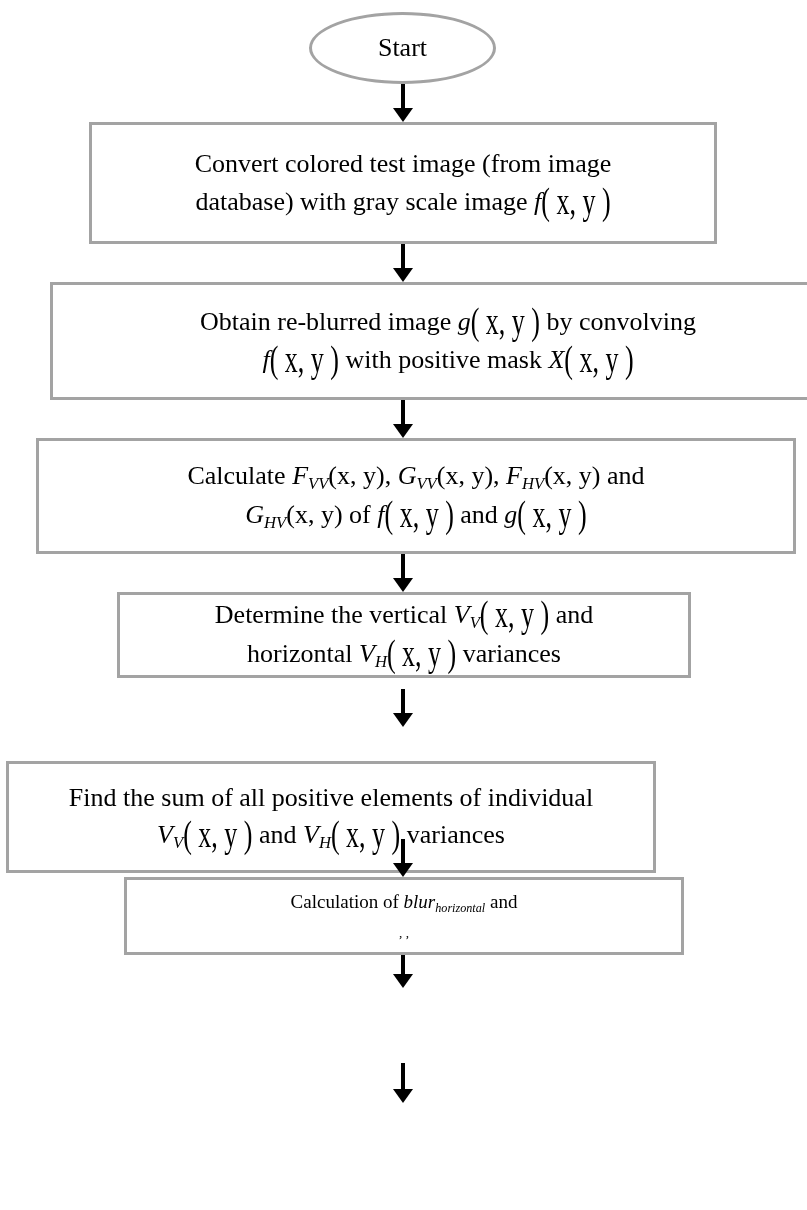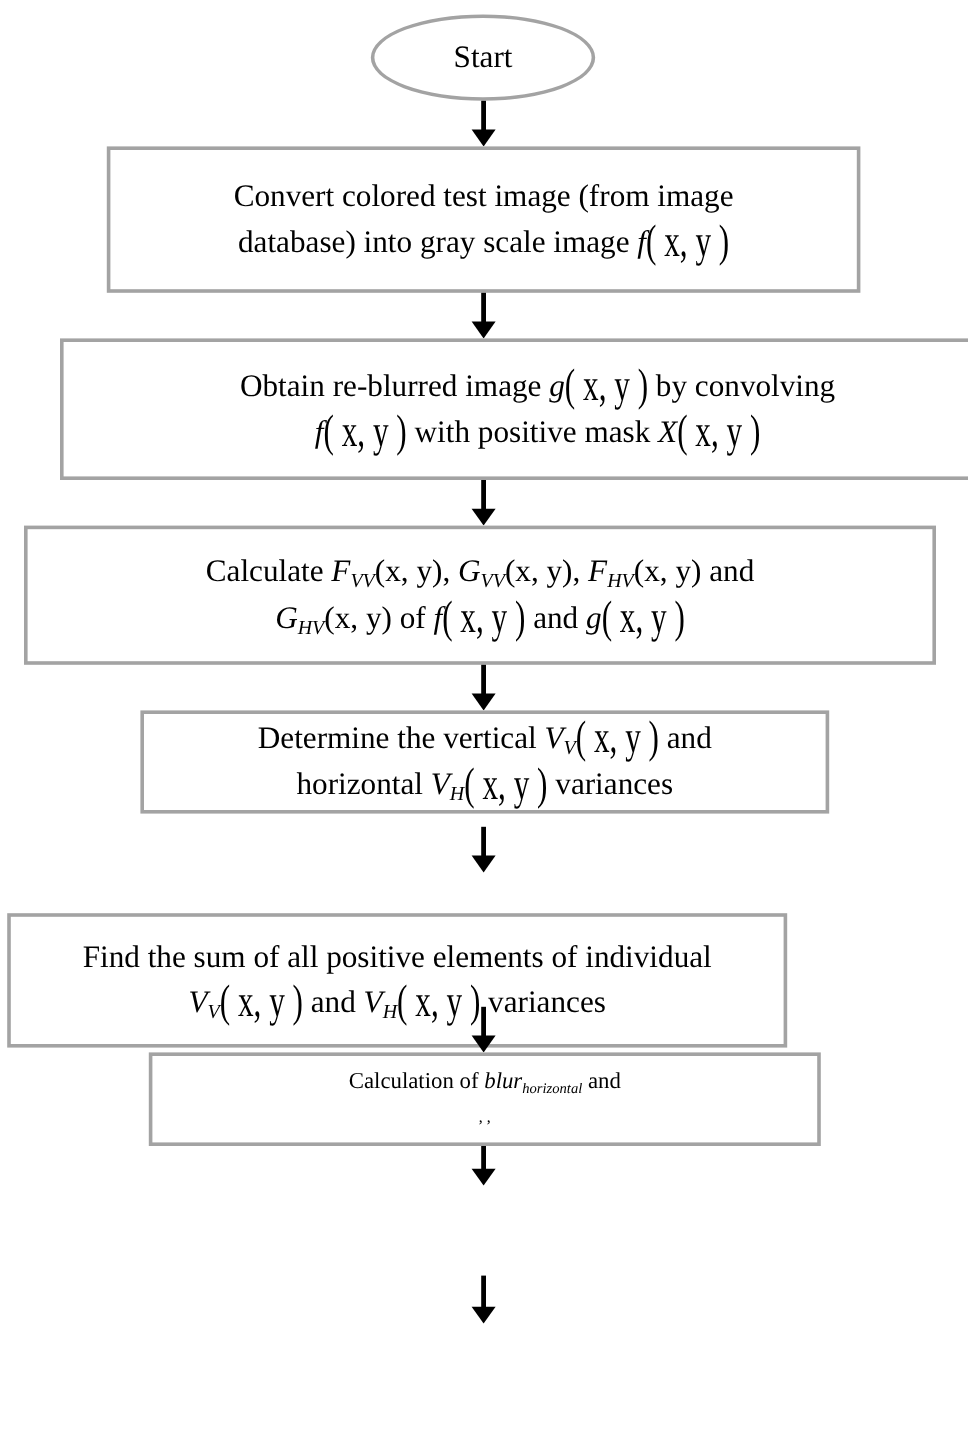--- a/index.html
+++ b/index.html
@@ -85,21 +85,21 @@
   </div>
 
   <div class="arrow" style="left:401px; top:84px; width:4px; height:38px;">
     <div class="shaft" style="height:26px;"></div>
     <div class="head" style="top:24px;"></div>
   </div>
 
   <div class="node" style="left:89px; top:122px; width:628px; height:122px;">
     <span class="txt f26">
       <span>Convert colored test image (from image</span><br>
-      <span>database) into gray scale image</span>
+      <span>database) with gray scale image</span>
       <i class="v">f</i><span class="paren">( x, y )</span>
     </span>
   </div>
 
   <div class="arrow" style="left:401px; top:244px; width:4px; height:38px;">
     <div class="shaft" style="height:26px;"></div>
     <div class="head" style="top:24px;"></div>
   </div>
 
   <div class="node" style="left:50px; top:282px; width:796px; height:118px;">
@@ -111,21 +111,21 @@
       <span>with positive mask</span>
       <i class="v">X</i><span class="paren">( x, y )</span>
     </span>
   </div>
 
   <div class="arrow" style="left:401px; top:400px; width:4px; height:38px;">
     <div class="shaft" style="height:26px;"></div>
     <div class="head" style="top:24px;"></div>
   </div>
 
-  <div class="node" style="left:20px; top:438px; width:760px; height:116px;">
+  <div class="node" style="left:36px; top:438px; width:760px; height:116px;">
     <span class="txt f26">
       <span>Calculate</span>
       <i class="v">F</i><span class="sub">VV</span><span>(x, y)</span><span>,</span>
       <i class="v">G</i><span class="sub">VV</span><span>(x, y)</span><span>,</span>
       <i class="v">F</i><span class="sub">HV</span><span>(x, y)</span>
       <span>and</span><br>
       <i class="v">G</i><span class="sub">HV</span><span>(x, y)</span>
       <span>of</span>
       <i class="v">f</i><span class="paren">( x, y )</span>
       <span>and</span>

